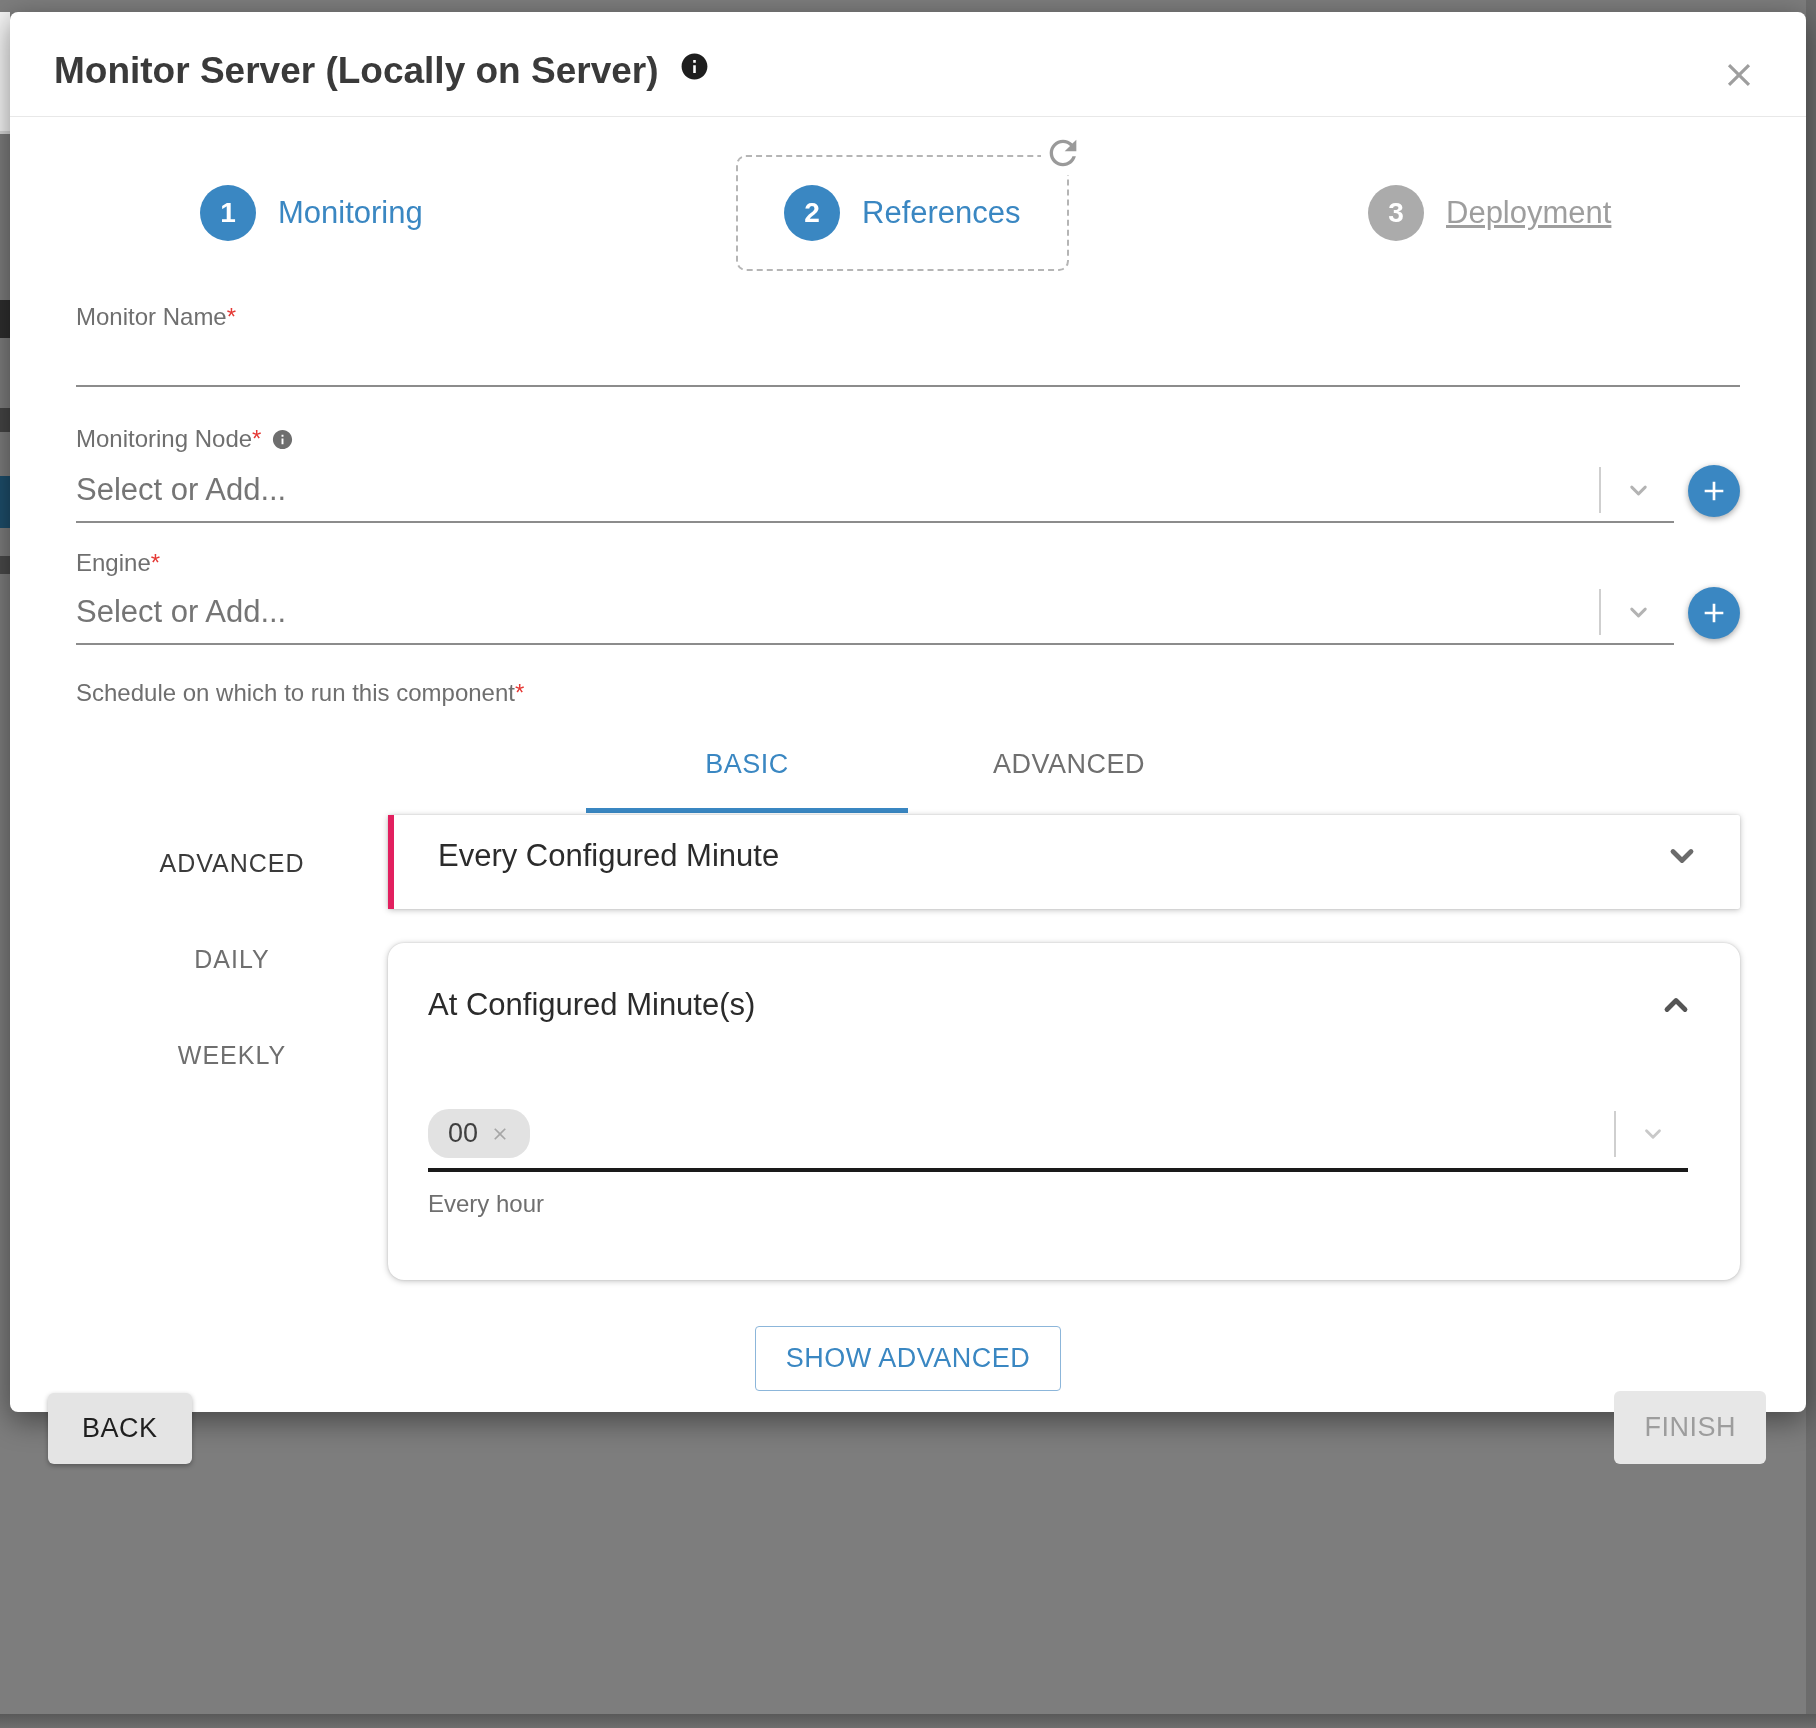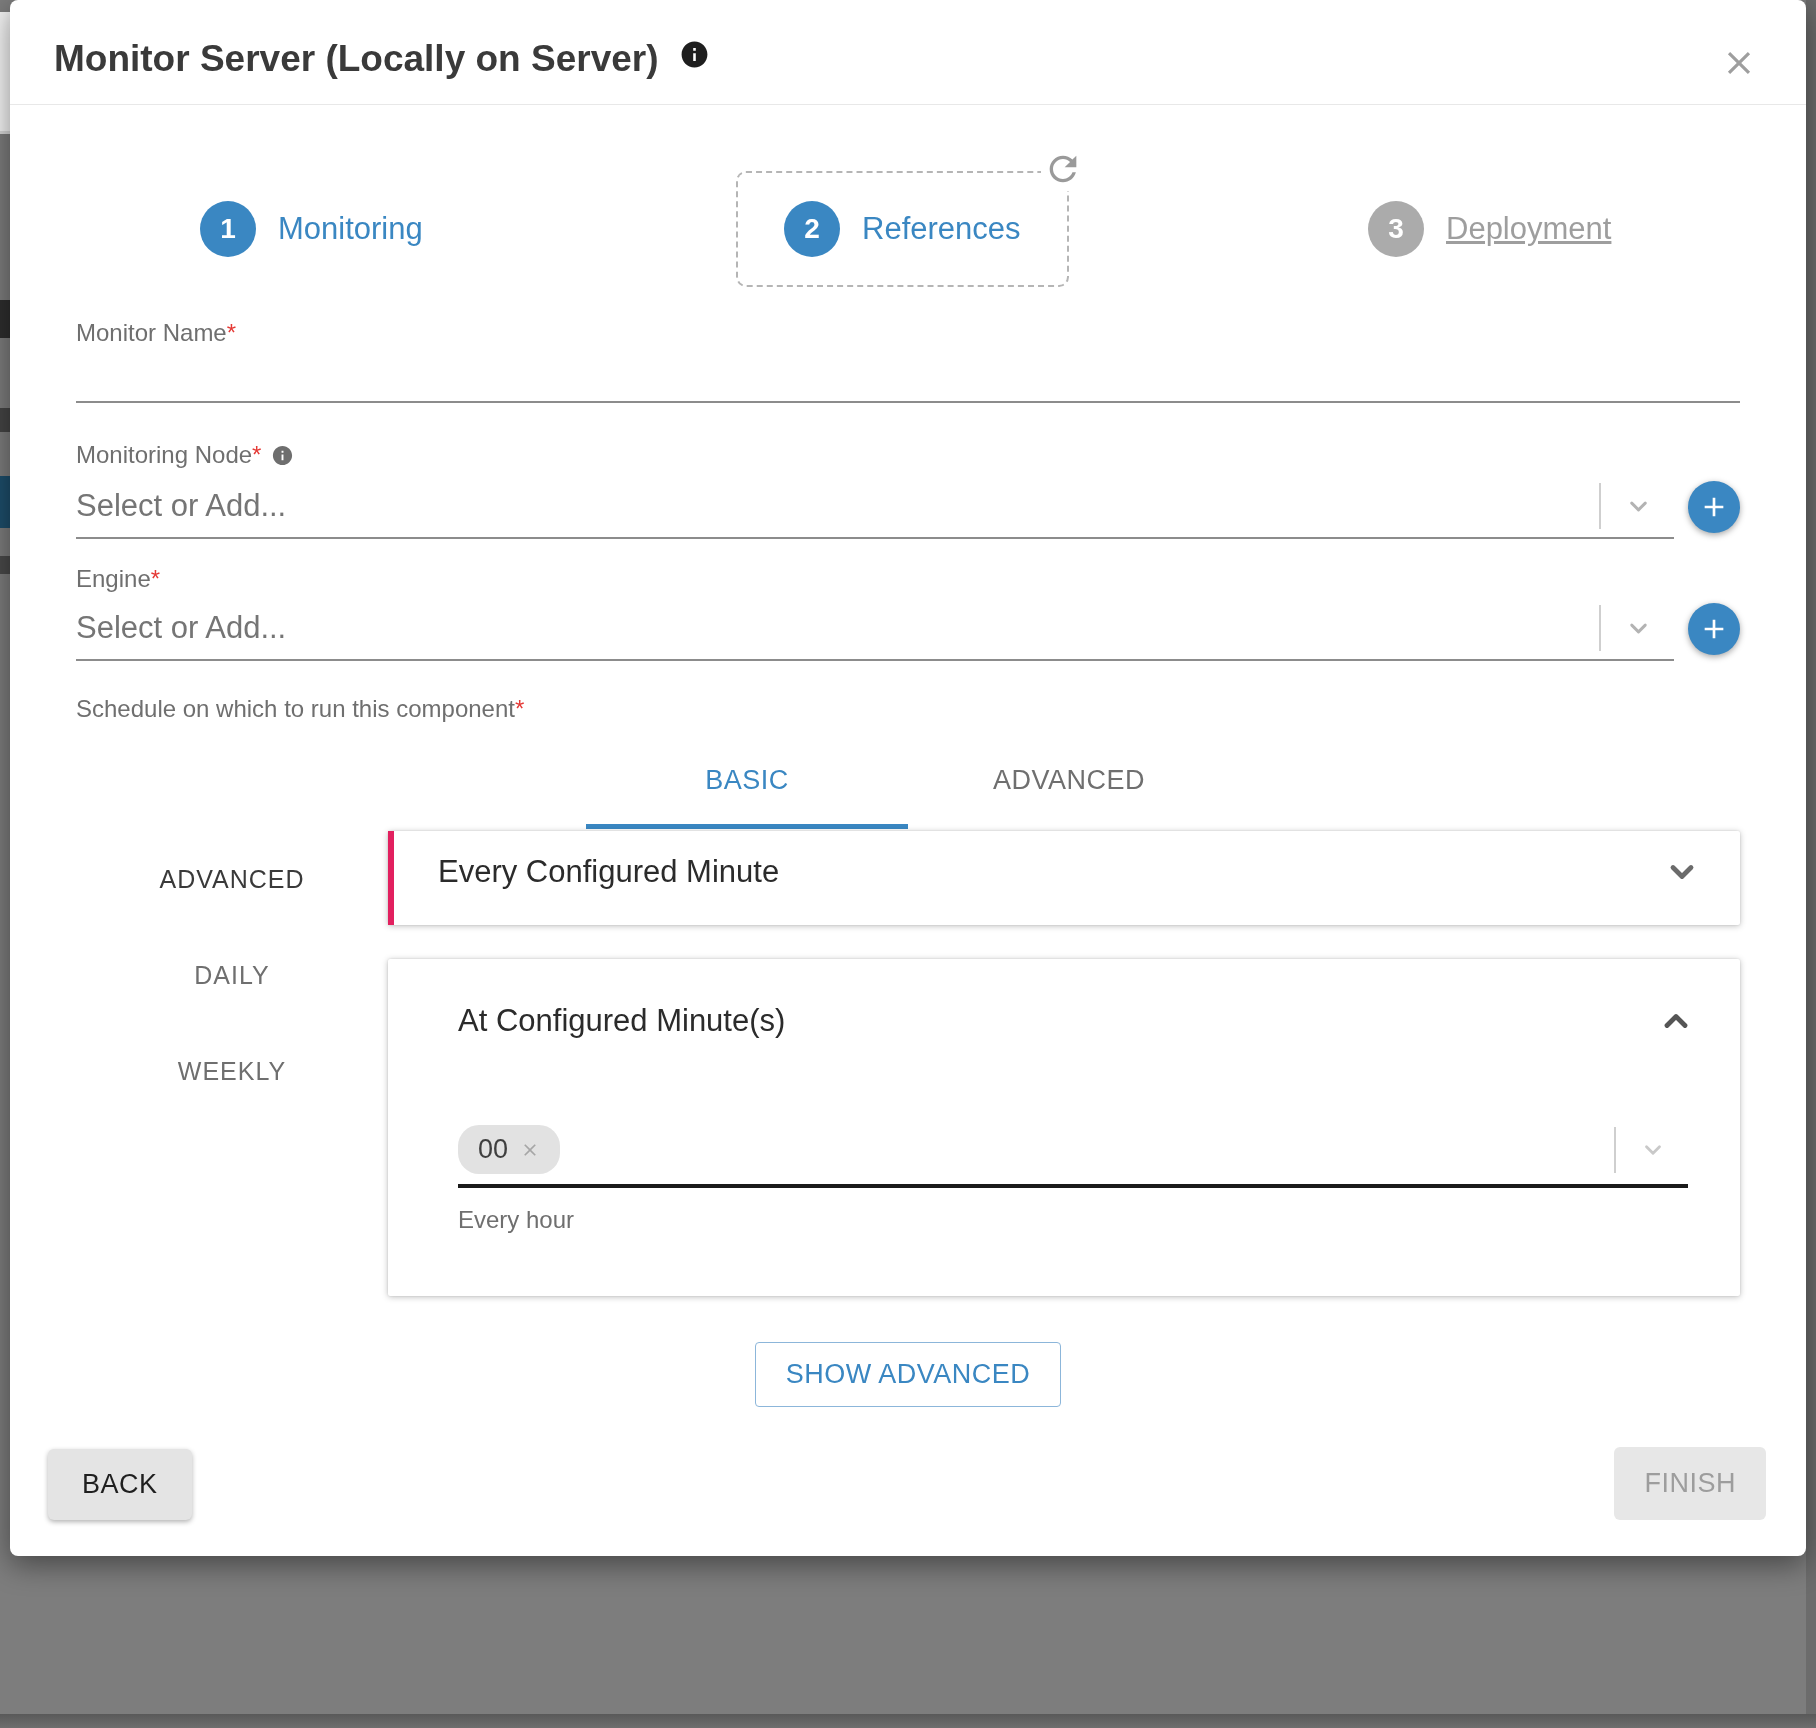--- a/index.html
+++ b/index.html
@@ -10,24 +10,24 @@
     font-family:"Liberation Sans", sans-serif;
     overflow:hidden;
   }
   
   .bg-strip { position:absolute; left:0; width:10px; }
   .bg-right  { position:absolute; right:0; top:0; width:10px; height:1728px; background:#6c6c6c; }
   .bg-bottom { position:absolute; left:0; bottom:0; width:1816px; height:14px; background:linear-gradient(#595959,#6e6e6e); }
 
   
   .modal {
-    position:absolute; left:10px; top:0; width:1796px; height:1556px;
+    position:absolute; left:10px; top:12px; width:1796px; height:1400px;
     background:#ffffff; border-radius:8px;
     box-shadow:0 8px 30px rgba(0,0,0,0.45);
-    display:flex; flex-direction:column;gap:28px;
+    display:flex; flex-direction:column;
   }
   .modal-header {
     position:relative;
     padding:38px 44px 24px 44px;
     border-bottom:1px solid #e8e8e8;
   }
   .modal-title { font-size:37px; color:#3a3a3a; display:inline; vertical-align:middle; }
   .title-info { display:inline-block; vertical-align:middle; margin-left:16px; margin-top:-6px; }
   .close-btn {
     position:absolute; top:44px; right:48px;
@@ -120,21 +120,21 @@
   }
   .card-dropdown {
     position:relative; height:94px;
     display:flex; align-items:center; justify-content:space-between;
     padding:0 40px 12px 50px; cursor:pointer;
   }
   .accent-bar { position:absolute; left:0; top:0; bottom:0; width:6px; background:#e2205f; }
   .card-title { font-size:31px; color:#2b2b2b; }
   .chev-btn { background:none; border:none; cursor:pointer; line-height:0; }
 
-  .card-expanded { margin-top:34px; padding:44px 46px 62px 70px; }
+  .card-expanded { margin-top:34px; padding:44px 46px 62px 40px;border-radius:16px; }
   .card-exp-head { display:flex; align-items:center; justify-content:space-between; }
 
   .chip-row {
     display:flex; align-items:center;
     margin-top:86px; padding-bottom:10px;
     border-bottom:4px solid #1a1a1a; width:calc(100% - 6px);
     cursor:text;
   }
   .chip {
     display:inline-flex; align-items:center; gap:12px;

